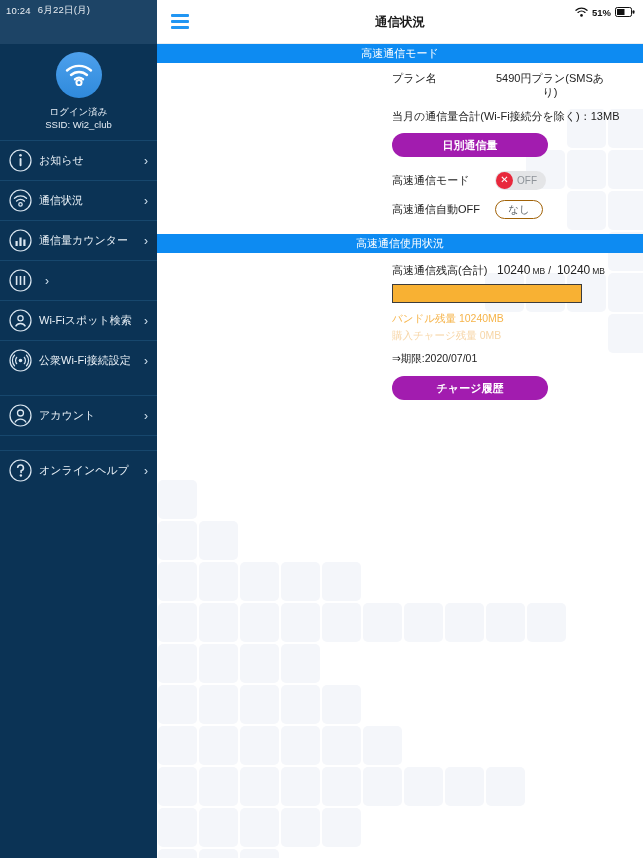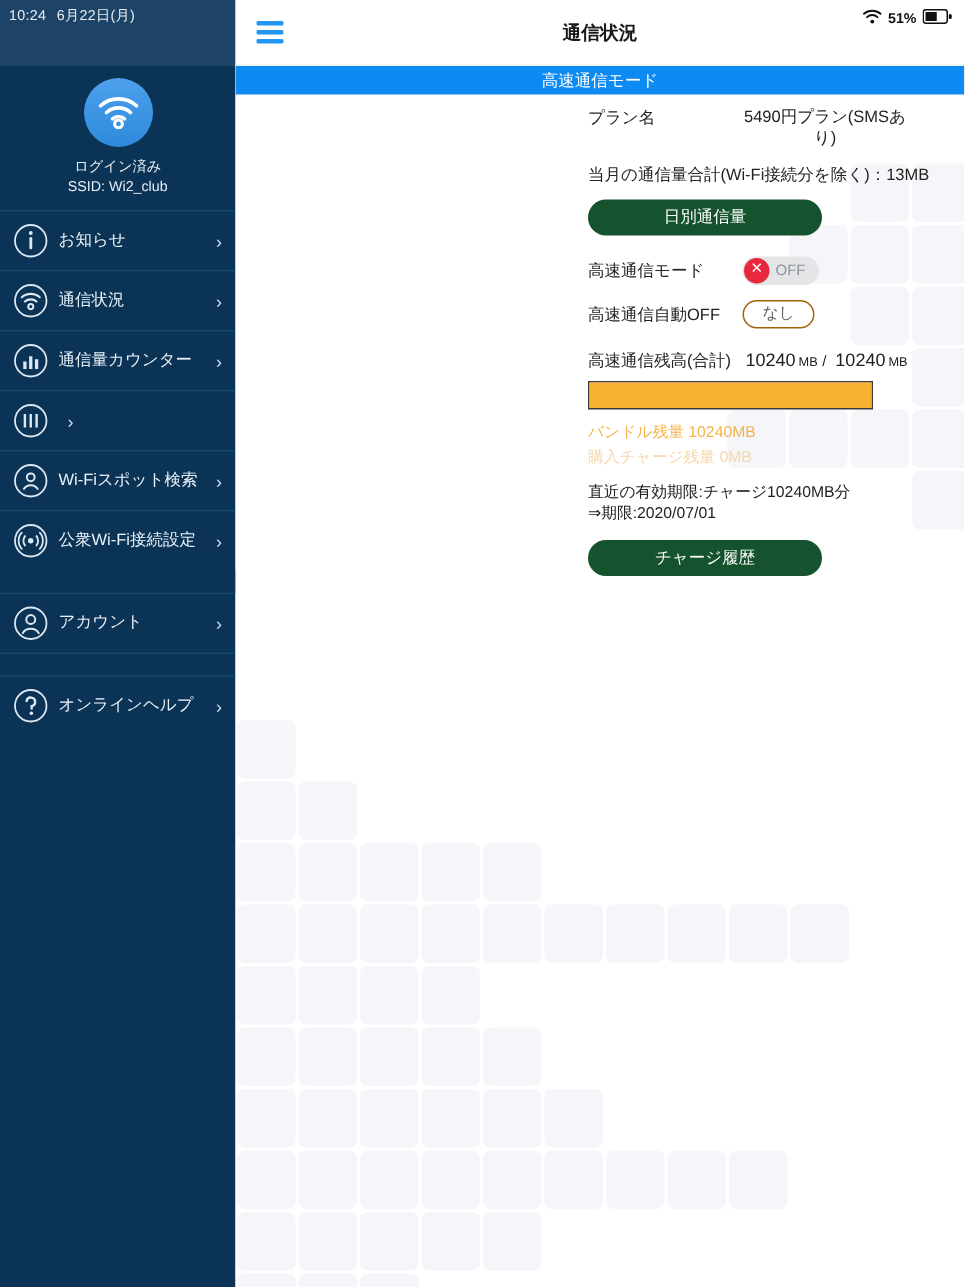--- a/index.html
+++ b/index.html
@@ -123,24 +123,24 @@
     width: 110px; line-height: 14px;
   }
   .total-line {
     padding: 10px 0 0 225px;
     font-size: 11px; color: #222;
   }
 
   .btn-pill {
     display: block; margin: 9px 0 0 225px;
     width: 156px; height: 24px;
-    background: #14532d; color: #ffffff;
+    background: #a21caf; color: #ffffff;
     border: none; border-radius: 12px;
     font-size: 11px; font-family: inherit;
-    text-align: center; line-height: 24px;
+    text-align: center; line-height: 24px; font-weight: bold;
   }
 
   .mode-row { height: 30px; margin-top: 8px; }
   .toggle-off {
     display: inline-flex; align-items: center;
     background: #e4e5e7; border-radius: 11px;
     height: 19px; padding: 0 9px 0 1px; position: relative;
   }
   .toggle-knob {
     width: 17px; height: 17px; border-radius: 50%;
@@ -426,20 +426,21 @@
             <span class="toggle-text">OFF</span>
           </span>
         </div>
 
         <div class="row auto-row">
           <span class="rlabel">高速通信自動OFF</span>
           <button class="btn-outline">なし</button>
         </div>
       </div>
 
+      <div class="sectionbar" style="margin-top:11px;">高速通信使用状況</div>
 
       <div class="panel">
         <div class="usage-head">
           <span class="ulabel">高速通信残高(合計)</span>
           <span class="unum">10240</span>
           <span class="uunit">MB</span>
           <span class="usep">/</span>
           <span class="unum">10240</span>
           <span class="uunit">MB</span>
         </div>
@@ -447,21 +448,20 @@
         <div class="bar-outer">
           <div class="bar-fill" id="bar-fill" style="width: 100%;"></div>
         </div>
 
         <div class="legend">
           <div class="bundle">バンドル残量 10240MB</div>
           <div class="charge">購入チャージ残量 0MB</div>
         </div>
 
         <div class="expiry">
-          <div>直近の有効期限:チャージ10240MB分</div>
           <div>⇒期限:2020/07/01</div>
         </div>
 
         <button class="btn-pill" style="margin-top:11px;">チャージ履歴</button>
       </div>
 
       <div class="footer-space"></div>
     </div>
   </div>
 

